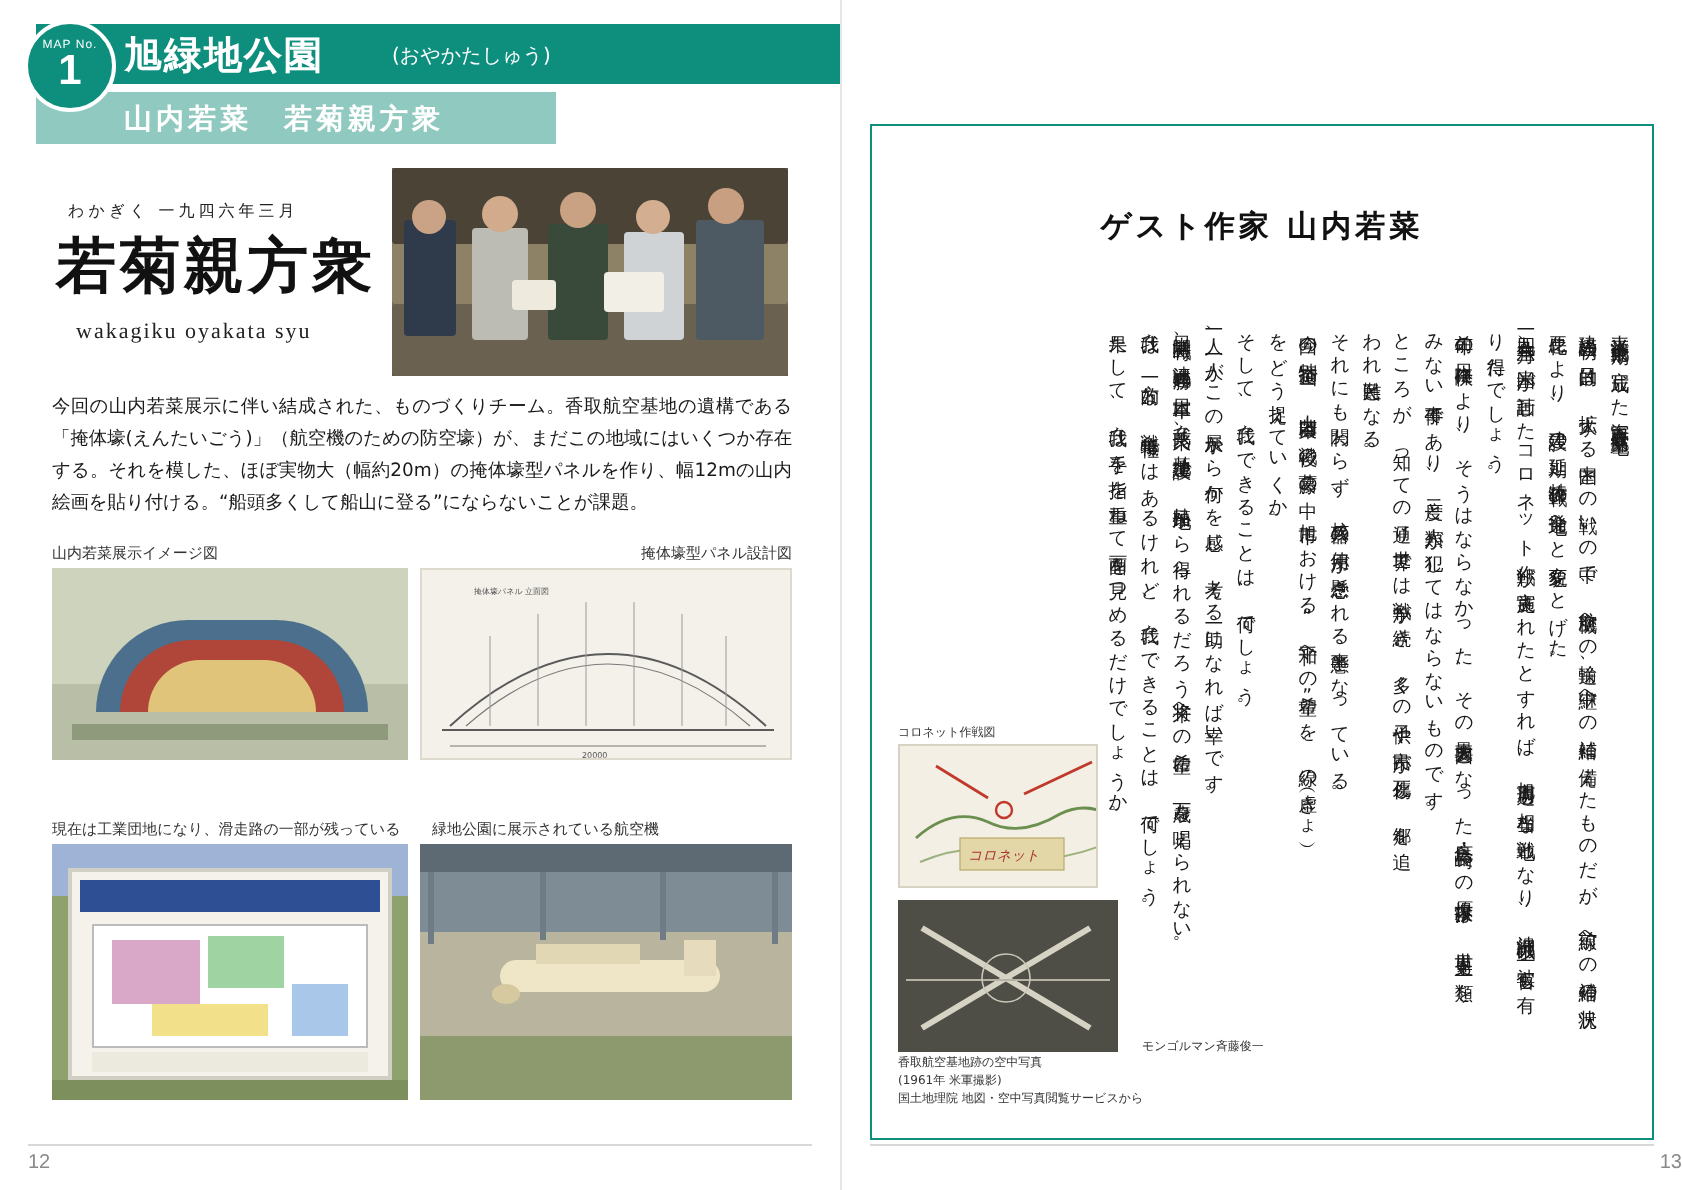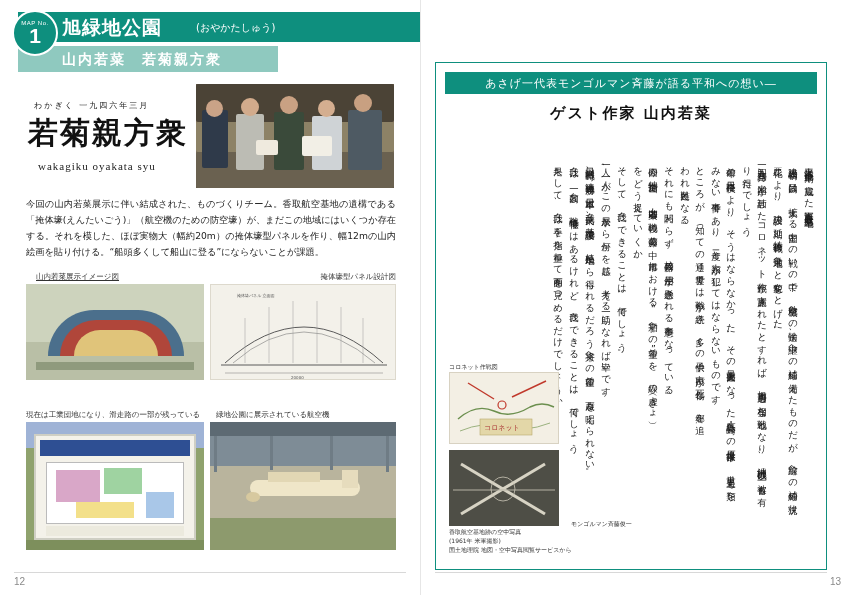--- a/index.html
+++ b/index.html
@@ -178,21 +178,21 @@
       <div class="tp-p" style="left:116px;top:32px;width:30px;height:54px;background:#cfd3d6;"></div>
       <div class="tp-p" style="left:122px;top:16px;width:17px;height:17px;border-radius:50%;background:#d4ae90;"></div>
       <div class="tp-p" style="left:152px;top:26px;width:34px;height:60px;background:#4e5a63;"></div>
       <div class="tp-p" style="left:158px;top:10px;width:18px;height:18px;border-radius:50%;background:#c8a081;"></div>
       <div class="tp-p" style="left:106px;top:52px;width:30px;height:20px;background:#f2efe6;"></div>
       <div class="tp-p" style="left:60px;top:56px;width:22px;height:15px;background:#efeade;"></div>
     </div>
 
     <div class="body-text">今回の山内若菜展示に伴い結成された、ものづくりチーム。香取航空基地の遺構である「掩体壕(えんたいごう)」（航空機のための防空壕）が、まだこの地域にはいくつか存在する。それを模した、ほぼ実物大（幅約20m）の掩体壕型パネルを作り、幅12mの山内絵画を貼り付ける。“船頭多くして船山に登る”にならないことが課題。</div>
 
-    <div class="cap" style="position:absolute; left:36px; top:272px;text-decoration:underline;">山内若菜展示イメージ図</div>
+    <div class="cap" style="position:absolute; left:26px; top:272px;">山内若菜展示イメージ図</div>
     <div class="cap cap-r" style="position:absolute; left:216px; top:272px; width:180px;">掩体壕型パネル設計図</div>
 
     <div class="ph" style="left:26px; top:284px; width:178px; height:96px; background:#cfc9b8;">
       <div style="position:absolute;left:0;top:0;width:178px;height:58px;background:#cdd3bd;"></div>
       <div style="position:absolute;left:0;top:58px;width:178px;height:38px;background:#b9bfa6;"></div>
       <div style="position:absolute;left:22px;top:26px;width:136px;height:46px;border-radius:68px 68px 0 0;background:#4b6f8c;"></div>
       <div style="position:absolute;left:34px;top:36px;width:112px;height:36px;border-radius:56px 56px 0 0;background:#b0463a;"></div>
       <div style="position:absolute;left:48px;top:46px;width:84px;height:26px;border-radius:42px 42px 0 0;background:#e0c47a;"></div>
       <div style="position:absolute;left:10px;top:78px;width:158px;height:8px;background:#8f9a7d;"></div>
     </div>
@@ -249,41 +249,40 @@
     <div class="footline" style="left:14px; width:392px;"></div>
     <div class="pg pg-l">12</div>
   </div>
 
   <div class="spine"></div>
 
   <div class="right">
 
     <div class="r-frame"></div>
 
-    <div class="r-ribbon">あさげ一代表モンゴルマン斉藤が語る平和への想い―</div>
 
     <div class="r-head1">ゲスト作家 山内若菜</div>
 
     <div class="vcols">
       <div class="vcol tall">太平洋戦争末期に完成した海軍香取航空基地。</div>
       <div class="vcol tall">建設当初の目的は、拡大する中国との戦いの中で、航空機への輸送、中継への補給に備えたものだが、前線への補給の状況悪化により、建設の延期、特攻作戦の発進地へと変貌をとげた。</div>
       <div class="vcol tall">一九四六年三月、米国が計画したコロネット作戦が実施されたとすれば、旭市周辺も相当な戦地となり、沖縄戦以上の被害も有り得たでしょう。</div>
       <div class="vcol tall">前年の日本降伏により、そうはならなかった、その最大要因となった広島・長崎への原爆投下は、世界史上も類をみない事件であり、二度と人類が犯してはならないものです。</div>
       <div class="vcol mid">ところが 知っての通り世界では戦争が続き、多くの子供や市民が死傷し、郷を追われ難民となる。</div>
       <div class="vcol mid">それにも関わらず、核兵器の使用が懸念される事態となっている。</div>
       <div class="vcol mid">今回の特別企画で、山内若菜は戦後の葛藤の中、旭市における“平和への希望”を、線の虚（きょ）をどう捉えていくか。</div>
       <div class="vcol mid">そして、我々にできることは、何でしょう。</div>
       <div class="vcol mid">一人、一人がこの展示から何かを感じ、考える一助になれば幸いです。</div>
       <div class="vcol tall">日米開戦時、連戦連勝の日本軍に我々氏衆、基地建設で、植民地から得られるだろう将来への希望に、万歳を唱えられない。</div>
       <div class="vcol tall">我々は、一方的な、戦争犠牲ではあるけれど、我々にできることは、何でしょう。</div>
       <div class="vcol tall">果たして、我々は手を指を重ねて画面を見つめるだけでしょうか。</div>
     </div>
 
     <div class="r-cap" style="left:28px; top:363px; width:110px;">コロネット作戦図</div>
-    <div class="r-img" style="left:28px; top:372px; width:110px; height:72px; background:#f1ede2; border:1px solid #d8d2c2;">
+    <div class="r-img" style="left:28px; top:372px; width:100px; height:72px; background:#f1ede2; border:1px solid #d8d2c2;font-style:italic;">
       <svg width="110" height="72" viewBox="0 0 110 72">
         <rect width="110" height="72" fill="#f3efe4"></rect>
         <path d="M8 46 Q26 30 44 38 Q60 46 80 34 Q92 28 104 34" fill="none" stroke="#6b8f4e" stroke-width="1.4"></path>
         <path d="M10 58 Q34 48 52 54 Q74 60 100 50" fill="none" stroke="#9bb27f" stroke-width="1"></path>
         <path d="M18 10 L44 26" stroke="#c0392b" stroke-width="1.4"></path>
         <path d="M96 8 L62 24" stroke="#c0392b" stroke-width="1.4"></path>
         <circle cx="52" cy="32" r="4" fill="none" stroke="#c0392b" stroke-width="1.2"></circle>
         <rect x="30" y="46" width="52" height="16" fill="#e3d7a8" stroke="#b8a86b" stroke-width="0.6"></rect>
         <text x="34" y="57" font-size="7" fill="#a33" font-family="DejaVu Sans, sans-serif">コロネット</text>
       </svg>

